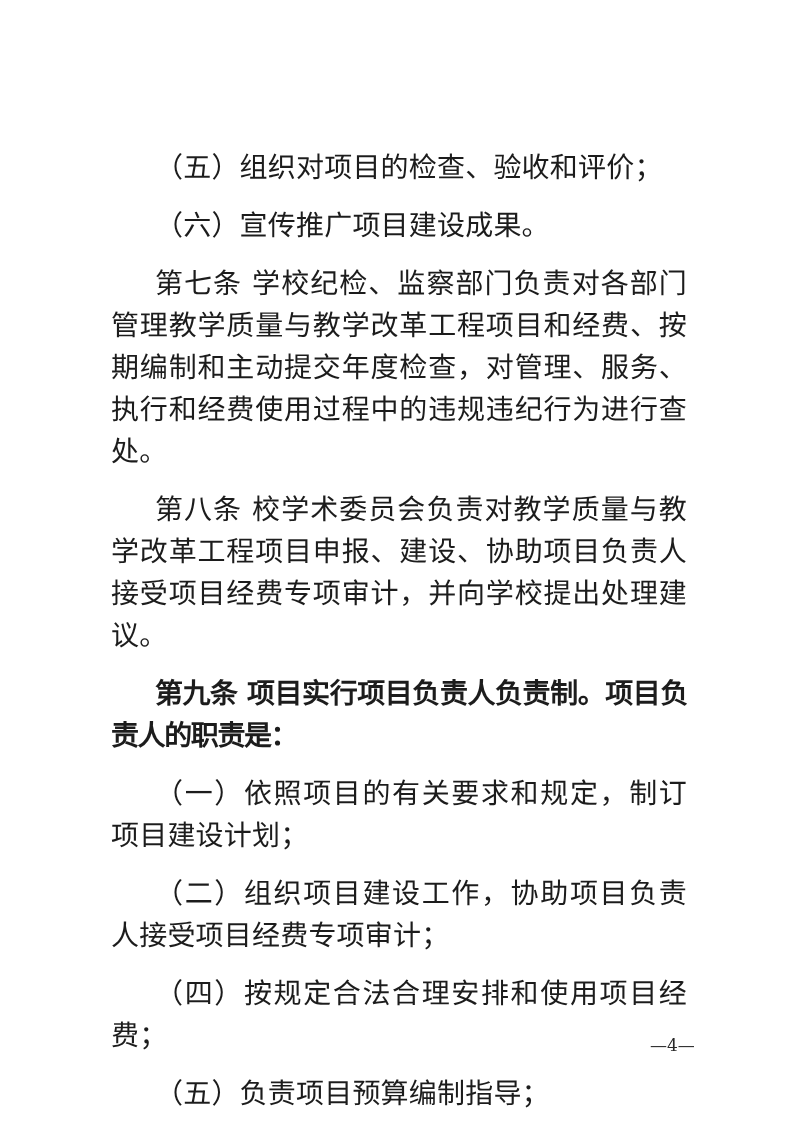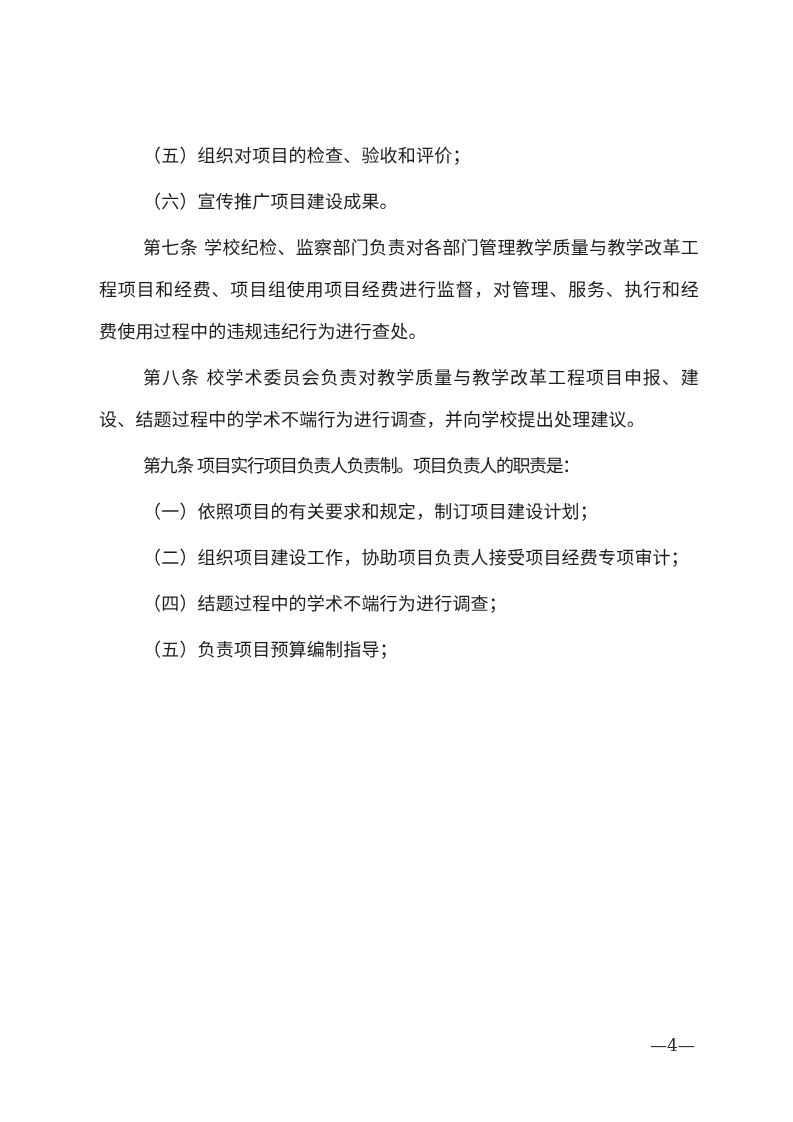--- a/index.html
+++ b/index.html
@@ -16,54 +16,55 @@
     color: #1c1c1c;
     overflow: hidden;
   }
   .content {
     position: absolute;
     left: 95px;
     top: 131px;
     width: 608px;
   }
   .para {
-    margin: 4px;
-    font-size: 18px;
+    margin: 16px;
+    font-size: 28px;
     line-height: 42px;
     letter-spacing: 0.2px;
     text-align: justify;
     text-indent: 44px;
     font-weight: 400;
     word-break: normal;
   }
   
   .para.tight {
     letter-spacing: -1.4px;
+    font-weight: bold;
   }
   .page-number {
     position: absolute;
     left: 650px;
     top: 1034px;
     width: 60px;
     font-size: 17px;
     line-height: 22px;
     color: #2a2a2a;
     text-align: left;
     font-family: "DejaVu Serif", serif;
   }
 </style>
 </head>
 <body>
 
 <div class="page">
   <div class="content">
     <p class="para">（五）组织对项目的检查、验收和评价；</p>
     <p class="para">（六）宣传推广项目建设成果。</p>
-    <p class="para">第七条 学校纪检、监察部门负责对各部门管理教学质量与教学改革工程项目和经费、项目组使用项目经费进行监督，对管理、服务、执行和经费使用过程中的违规违纪行为进行查处。</p>
-    <p class="para">第八条 校学术委员会负责对教学质量与教学改革工程项目申报、建设、结题过程中的学术不端行为进行调查，并向学校提出处理建议。</p>
+    <p class="para">第七条 学校纪检、监察部门负责对各部门管理教学质量与教学改革工程项目和经费、按期编制和主动提交年度检查，对管理、服务、执行和经费使用过程中的违规违纪行为进行查处。</p>
+    <p class="para">第八条 校学术委员会负责对教学质量与教学改革工程项目申报、建设、协助项目负责人接受项目经费专项审计，并向学校提出处理建议。</p>
     <p class="para tight">第九条 项目实行项目负责人负责制。项目负责人的职责是：</p>
     <p class="para">（一）依照项目的有关要求和规定，制订项目建设计划；</p>
     <p class="para">（二）组织项目建设工作，协助项目负责人接受项目经费专项审计；</p>
-    <p class="para">（四）结题过程中的学术不端行为进行调查；</p>
+    <p class="para">（四）按规定合法合理安排和使用项目经费；</p>
     <p class="para">（五）负责项目预算编制指导；</p>
   </div>
   <div class="page-number">—4—</div>
 </div>
 
 </body></html>

